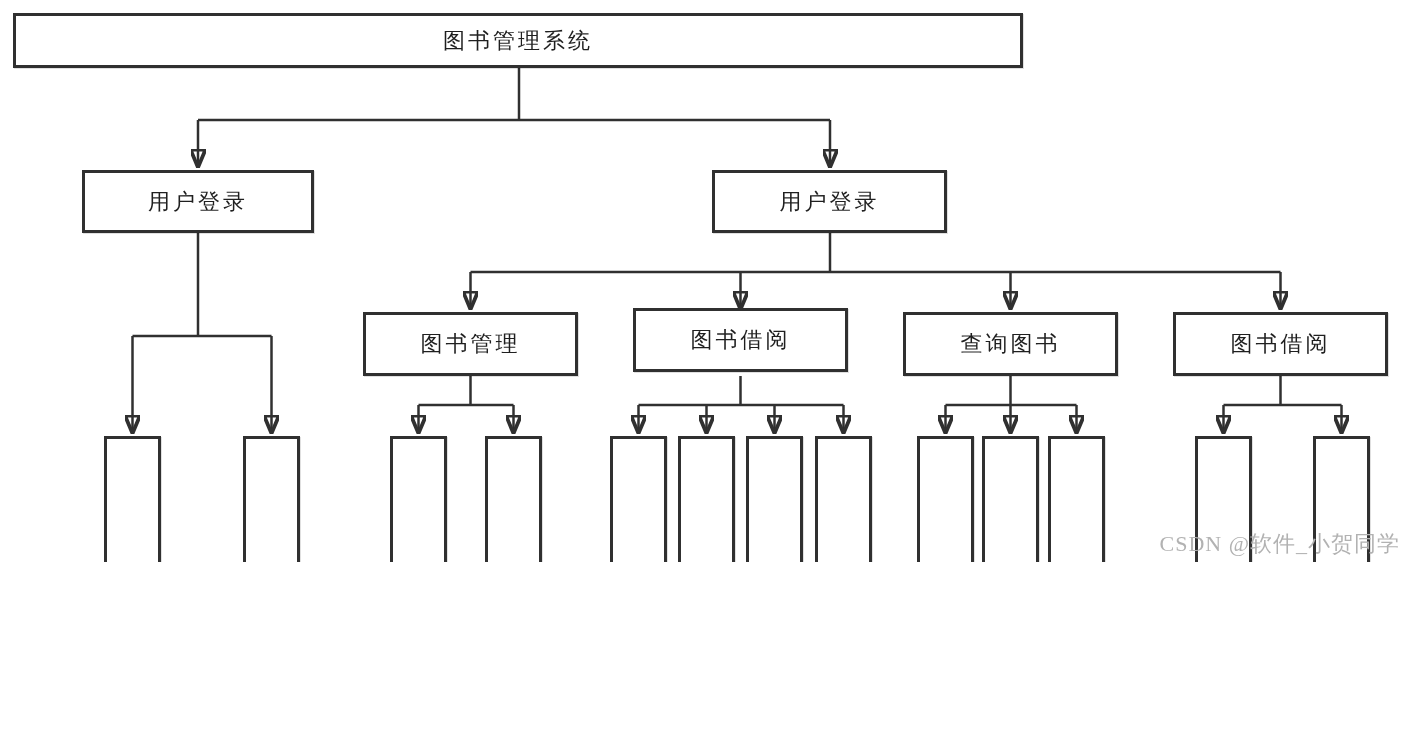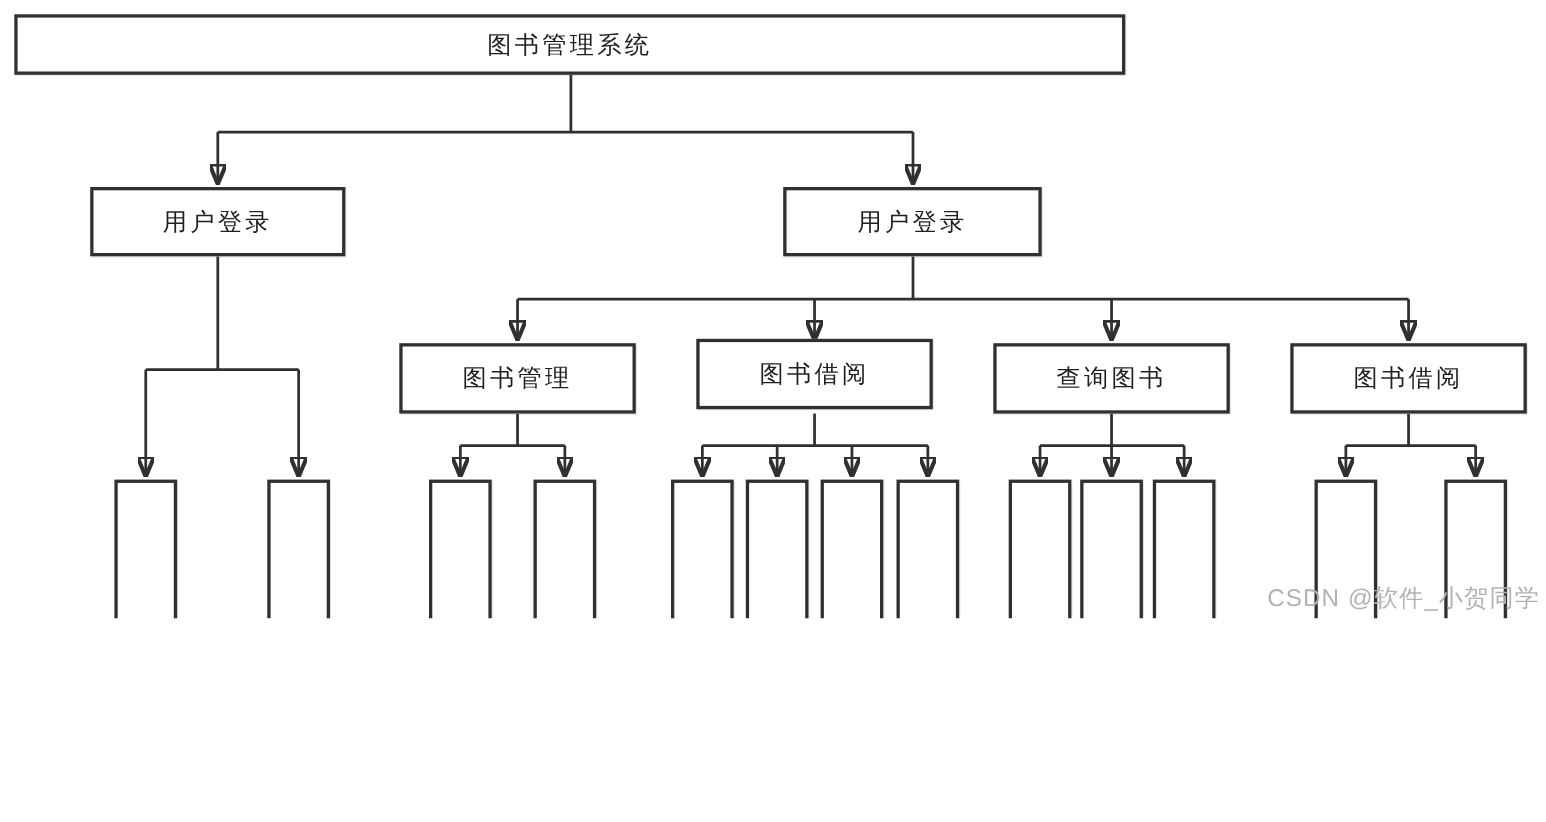--- a/index.html
+++ b/index.html
@@ -54,20 +54,21 @@
     white-space: nowrap;
   }
   .watermark {
     position: absolute;
     right: 5px;
     bottom: 3px;
     z-index: 3;
     color: var(--watermark);
     font-size: 22px;
     letter-spacing: 1px;
+    font-family: Liberation Serif, serif;
   }
 </style>
 </head>
 <body>
 
 <div class="canvas">
 
   <svg class="connectors" width="1405" height="747" viewBox="0 0 1405 747">
     <defs>
       <marker id="arrow" viewBox="0 0 12 10" refX="11" refY="5" markerWidth="19" markerHeight="15" markerUnits="userSpaceOnUse" orient="auto">

